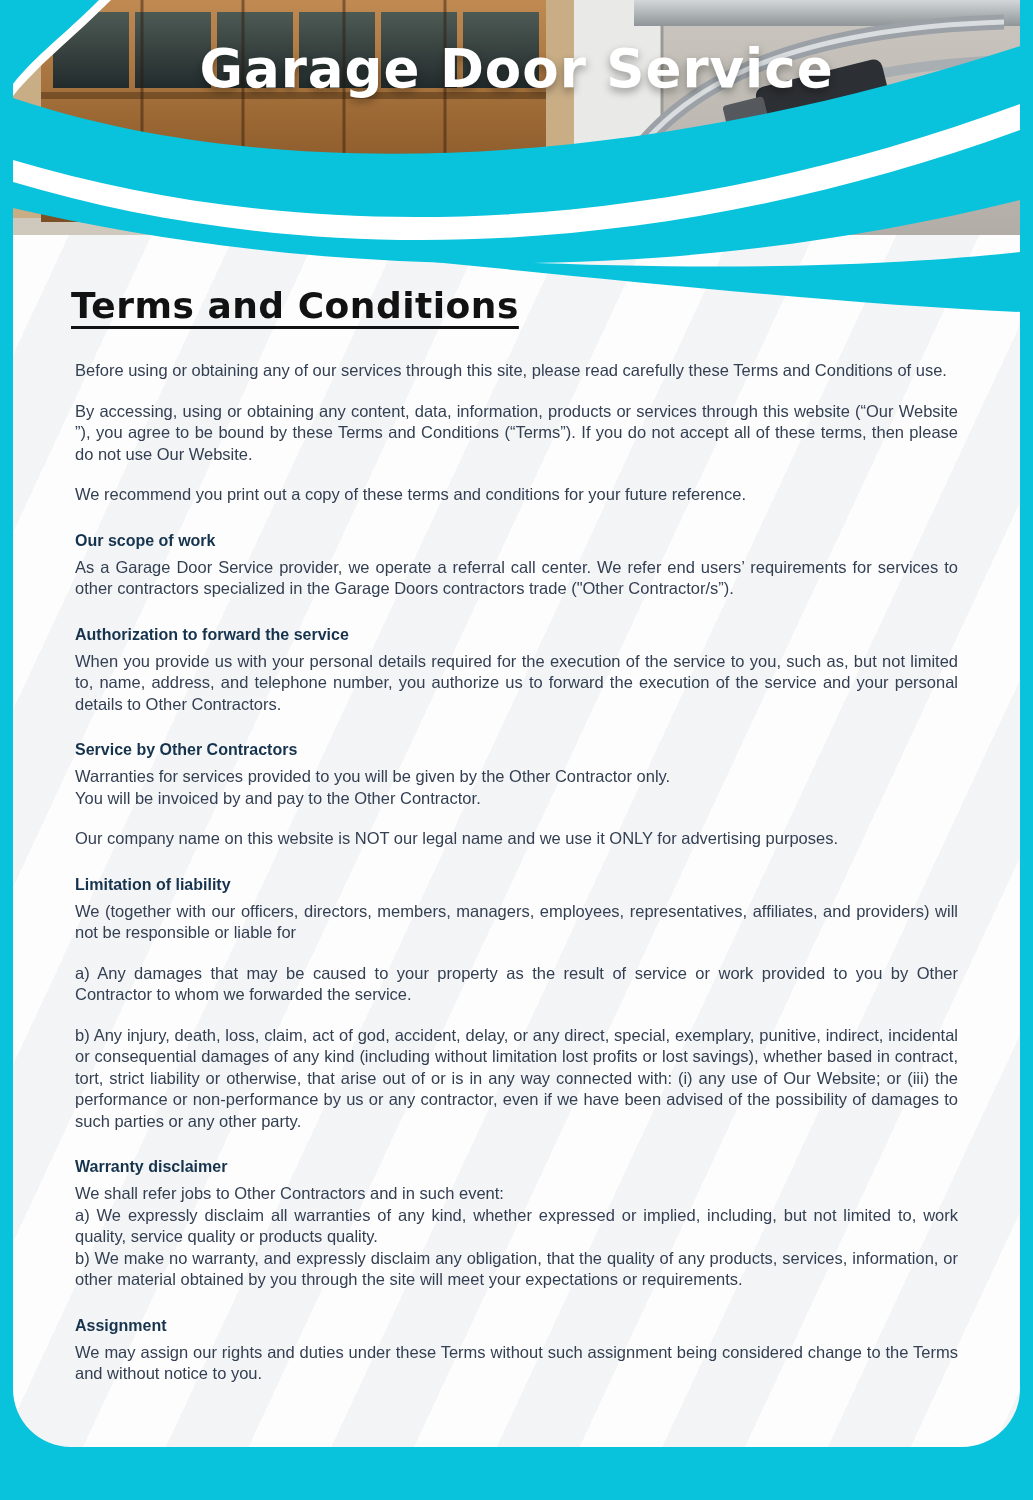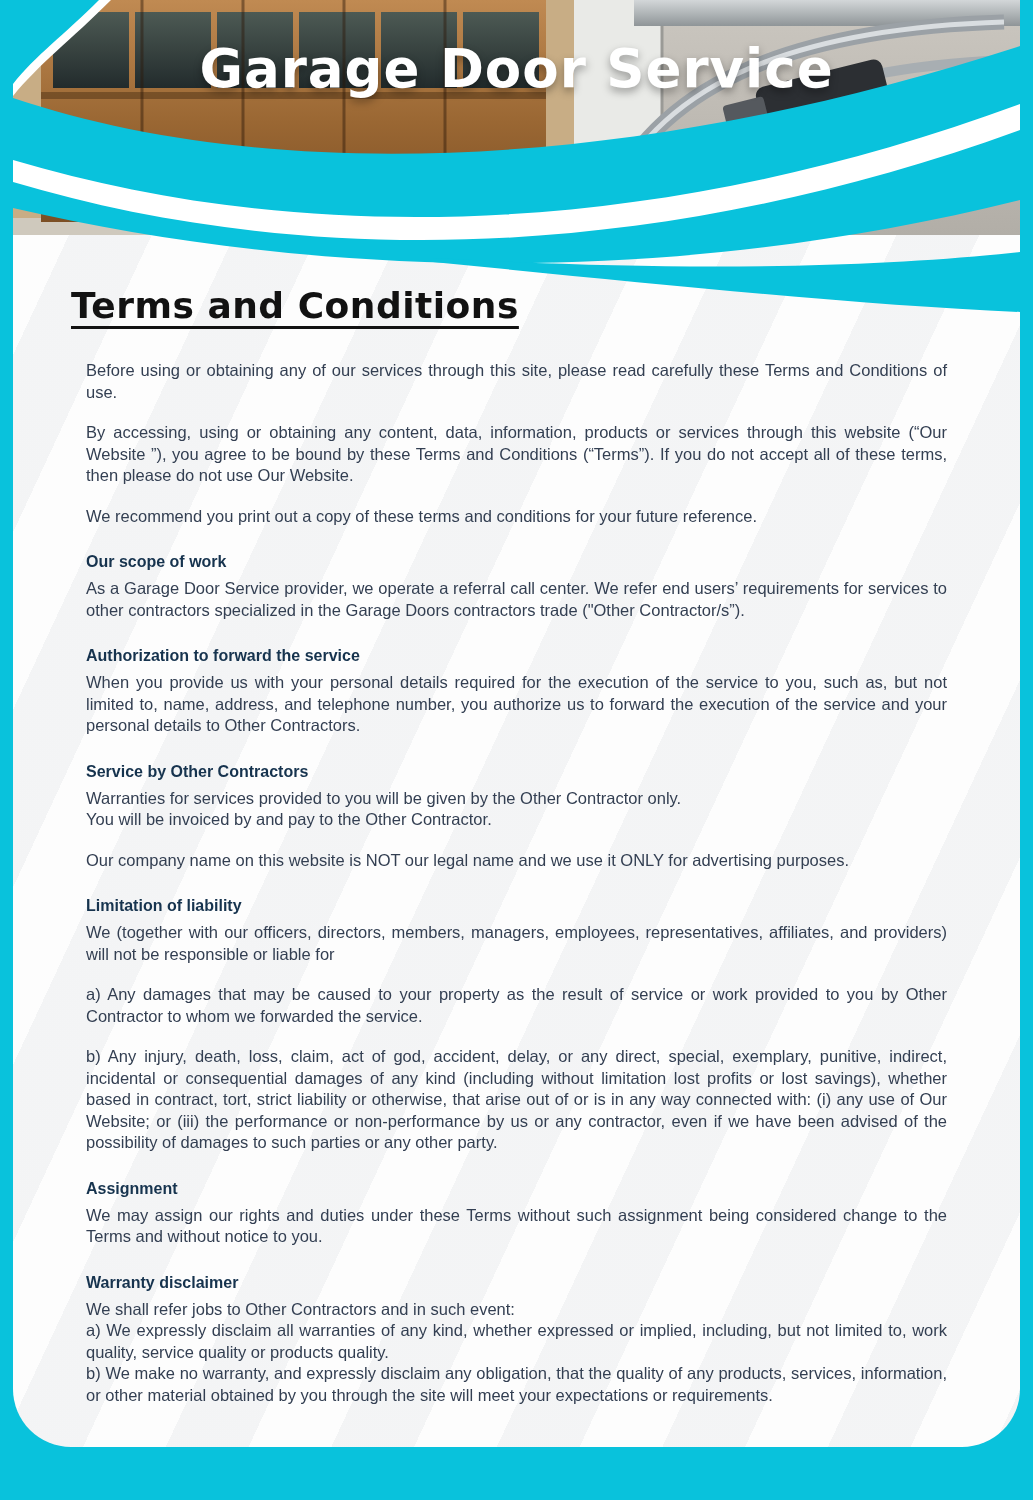--- a/index.html
+++ b/index.html
@@ -27,21 +27,21 @@
     font-size:53px;letter-spacing:1px;
     text-shadow:0 4px 9px rgba(0,0,0,0.35);
   }
   main{position:relative;z-index:2;padding:0 58px 10px;}
   .doc-title{
     margin:35px 0 34px;
     font-family:"DejaVu Sans",sans-serif;font-weight:bold;
     font-size:36px;color:#121212;letter-spacing:0.5px;
     text-decoration:underline;text-decoration-thickness:3px;text-underline-offset:8px;
   }
-  .tc-section{margin:15px;}
+  .tc-section{margin:4px;}
   .sec-h{
     font-size:16px;font-weight:bold;color:#16334e;
     margin:26px 0 7px;
   }
   .para{margin:0 0 19px;}
   .para .line{
     font-size:16.5px;line-height:21.5px;color:#333f52;
     text-align:justify;text-justify:inter-word;
   }
 </style>
@@ -182,34 +182,34 @@
             <div class="para">
               <div class="line">a) Any damages that may be caused to your property as the result of service or work provided to you by Other Contractor to whom we forwarded the service.</div>
             </div>
             <div class="para">
               <div class="line">b) Any injury, death, loss, claim, act of god, accident, delay, or any direct, special, exemplary, punitive, indirect, incidental or consequential damages of any kind (including without limitation lost profits or lost savings), whether based in contract, tort, strict liability or otherwise, that arise out of or is in any way connected with: (i) any use of Our Website; or (iii) the performance or non-performance by us or any contractor, even if we have been advised of the possibility of damages to such parties or any other party.</div>
             </div>
           </div>
   </section>
 
   <section class="tc-section">
-    <h3 class="sec-h">Assignment</h3>
-    <div class="sec-body">
-            <div class="para">
-              <div class="line">We may assign our rights and duties under these Terms without such assignment being considered change to the Terms and without notice to you.</div>
-            </div>
-          </div>
-  </section>
-
-  <section class="tc-section">
     <h3 class="sec-h">Warranty disclaimer</h3>
     <div class="sec-body">
             <div class="para">
               <div class="line">We shall refer jobs to Other Contractors and in such event:</div>
               <div class="line">a) We expressly disclaim all warranties of any kind, whether expressed or implied, including, but not limited to, work quality, service quality or products quality.</div>
               <div class="line">b) We make no warranty, and expressly disclaim any obligation, that the quality of any products, services, information, or other material obtained by you through the site will meet your expectations or requirements.</div>
             </div>
           </div>
   </section>
+
+  <section class="tc-section">
+    <h3 class="sec-h">Assignment</h3>
+    <div class="sec-body">
+            <div class="para">
+              <div class="line">We may assign our rights and duties under these Terms without such assignment being considered change to the Terms and without notice to you.</div>
+            </div>
+          </div>
+  </section>
 </div>
   </main>
 
 </div>
 
 </body></html>

